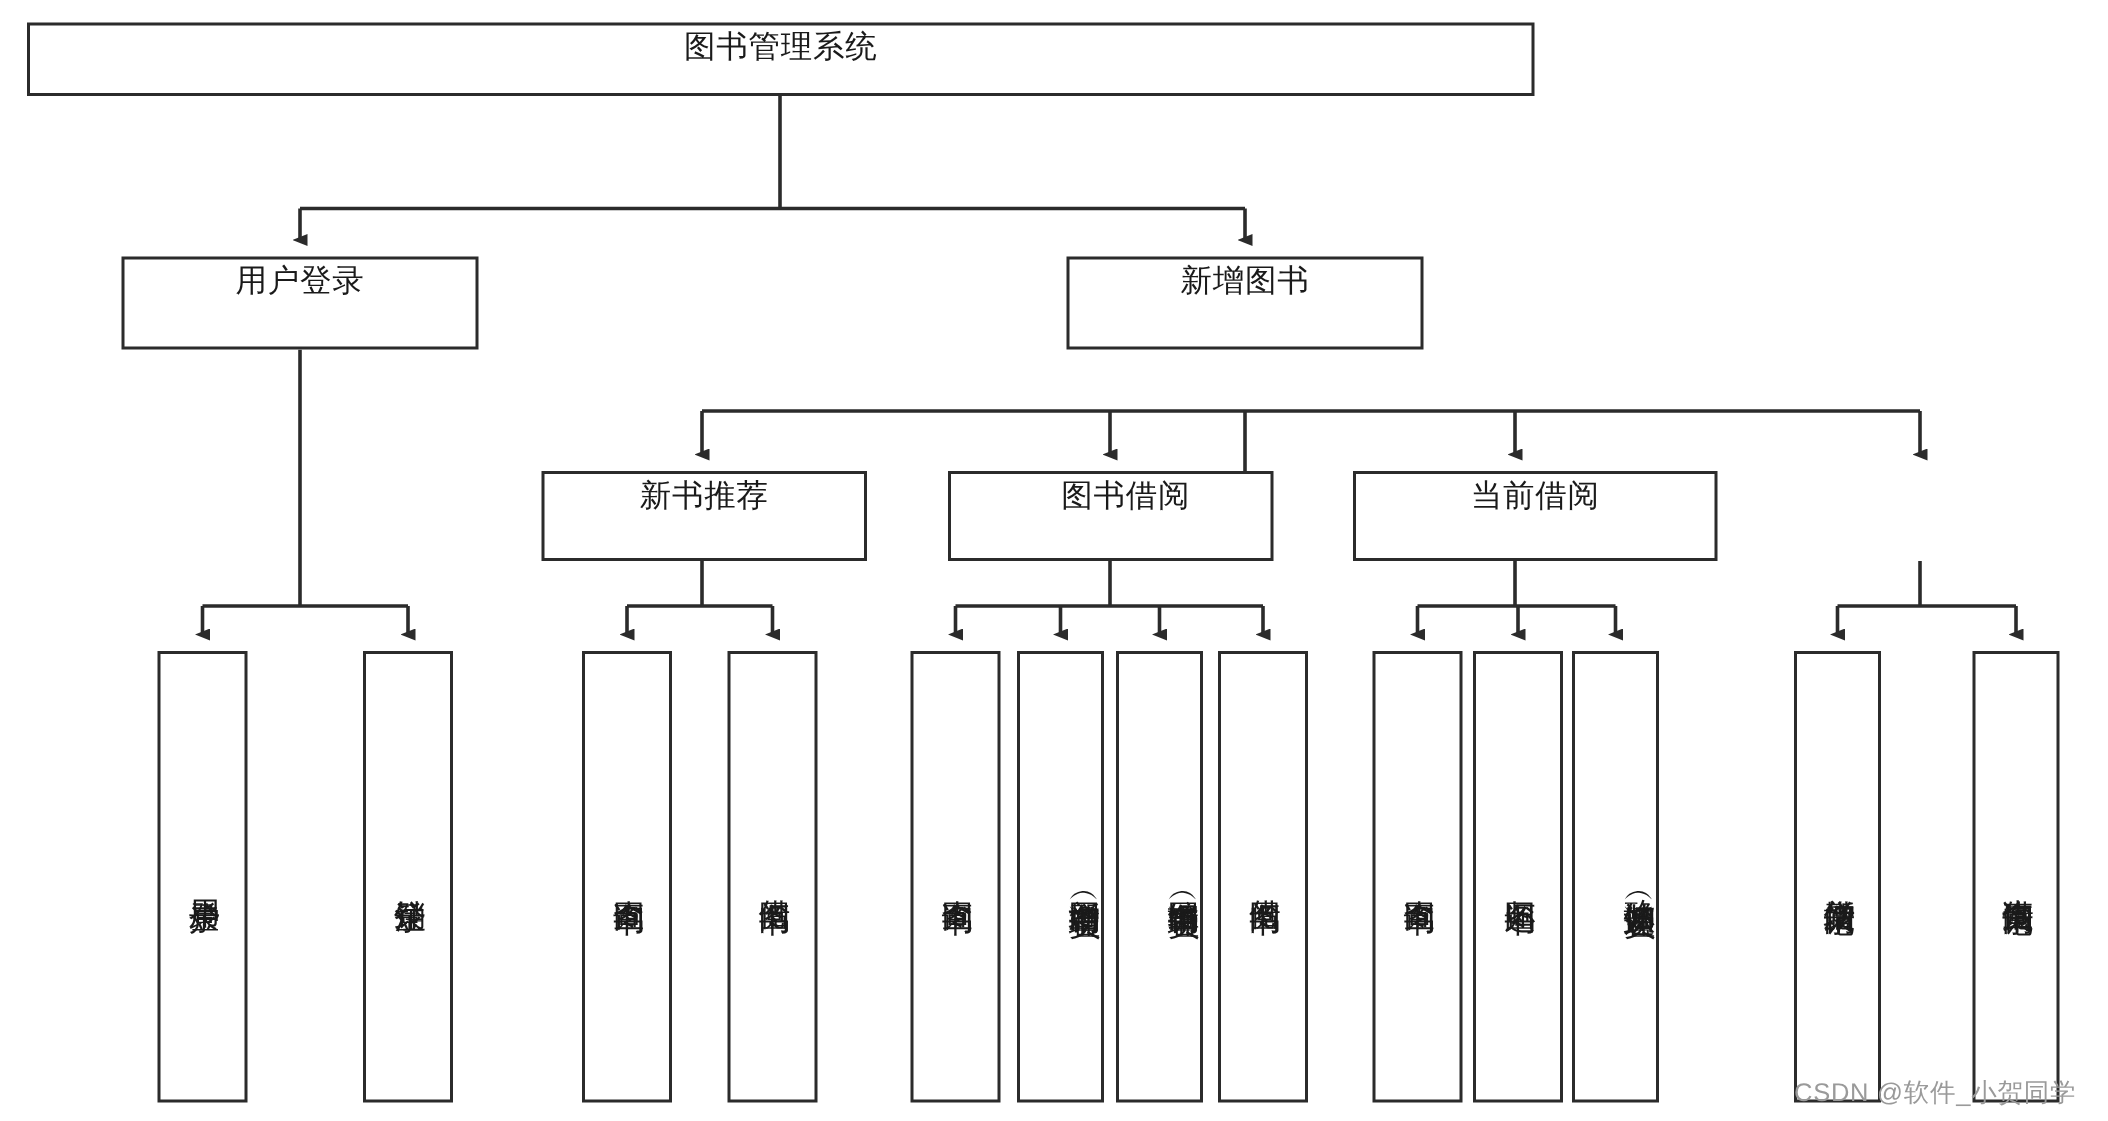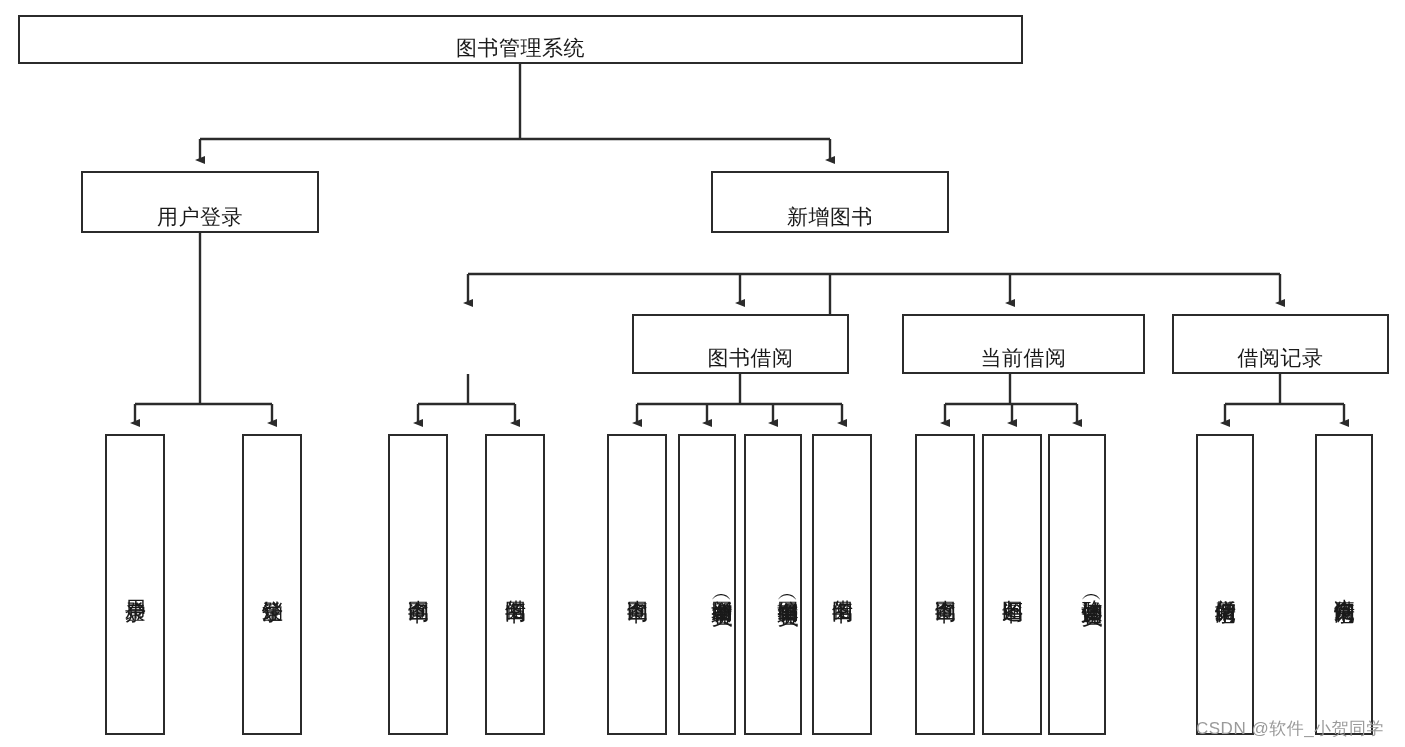--- a/index.html
+++ b/index.html
@@ -25,21 +25,21 @@
     height: 747px;
     pointer-events: none;
   }
   .node {
     position: absolute;
     box-sizing: border-box;
     border: 2px solid #2b2b2b;
     background: #ffffff;
     color: #1a1a1a;
     display: flex;
-    align-items: flex-end;
+    align-items: flex-start;
     justify-content: center;
     text-align: center;
   }
   .node.horiz {
     font-size: 21px;
     letter-spacing: 0.5px;
   }
   .node.vert {
     writing-mode: vertical-rl;
     text-orientation: upright;
@@ -126,28 +126,28 @@
     <span>图书管理系统</span>
   </div>
 
   <div class="node horiz" style="left:81px; top:171px; width:238px; height:62px;">
     <span>用户登录</span>
   </div>
   <div class="node horiz" style="left:711px; top:171px; width:238px; height:62px;">
     <span>新增图书</span>
   </div>
 
+  <div class="node horiz" style="left:361px; top:314px; width:217px; height:60px;">
+    <span>新书推荐</span>
+  </div>
   <div class="node horiz" style="left:632px; top:314px; width:217px; height:60px;padding-left:20px;">
     <span>图书借阅</span>
   </div>
   <div class="node horiz" style="left:902px; top:314px; width:243px; height:60px;">
     <span>当前借阅</span>
-  </div>
-  <div class="node horiz" style="left:1172px; top:314px; width:217px; height:60px;">
-    <span>借阅记录</span>
   </div>
 
   <div class="node vert mid" style="left:105px; top:434px; width:60px; height:301px;">
     <span>用户登录</span>
   </div>
   <div class="node vert mid" style="left:242px; top:434px; width:60px; height:301px;">
     <span>注销登录</span>
   </div>
 
   <div class="node vert mid" style="left:388px; top:434px; width:60px; height:301px;">

